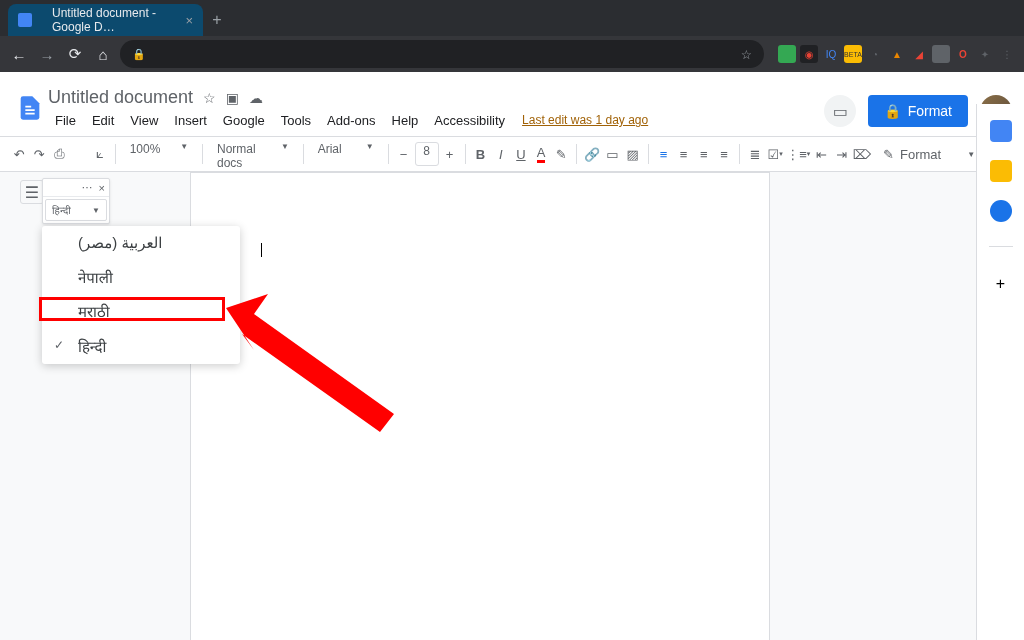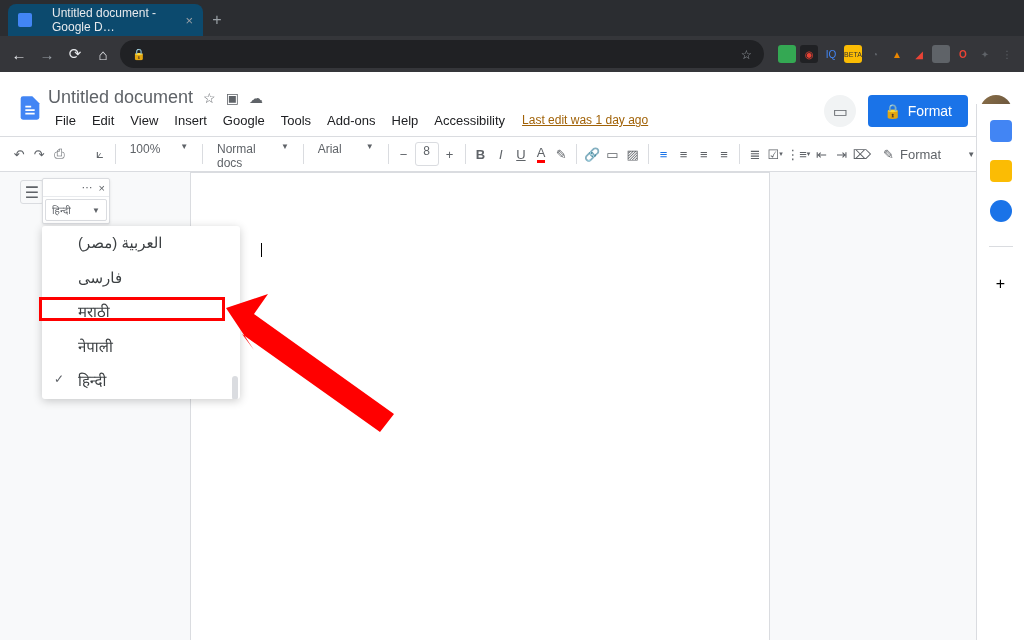--- a/index.html
+++ b/index.html
@@ -218,22 +218,21 @@
   </div>
   <div class="input-tool-sel">
     <span>हिन्दी</span>
     <span style="font-size:8px">▼</span>
   </div>
 </div>
 
 <div class="dropdown" id="lang-dd">
   <div class="dd-scroll"></div>
 <div class="dd-item">(العربية (مصر</div>
-    <div class="dd-item">فارسی</div>
+    <div class="dd-item">नेपाली</div>
     <div class="dd-item">मराठी</div>
-    <div class="dd-item">नेपाली</div>
     <div class="dd-item checked">हिन्दी</div>
   </div>
 
 <div class="highlight-box"></div>
 <svg class="arrow-svg" width="200" height="160">
   <polygon points="12,18 54,4 40,24 180,124 166,142 28,44 40,60" fill="red"></polygon>
 </svg>
 
 </body></html>

